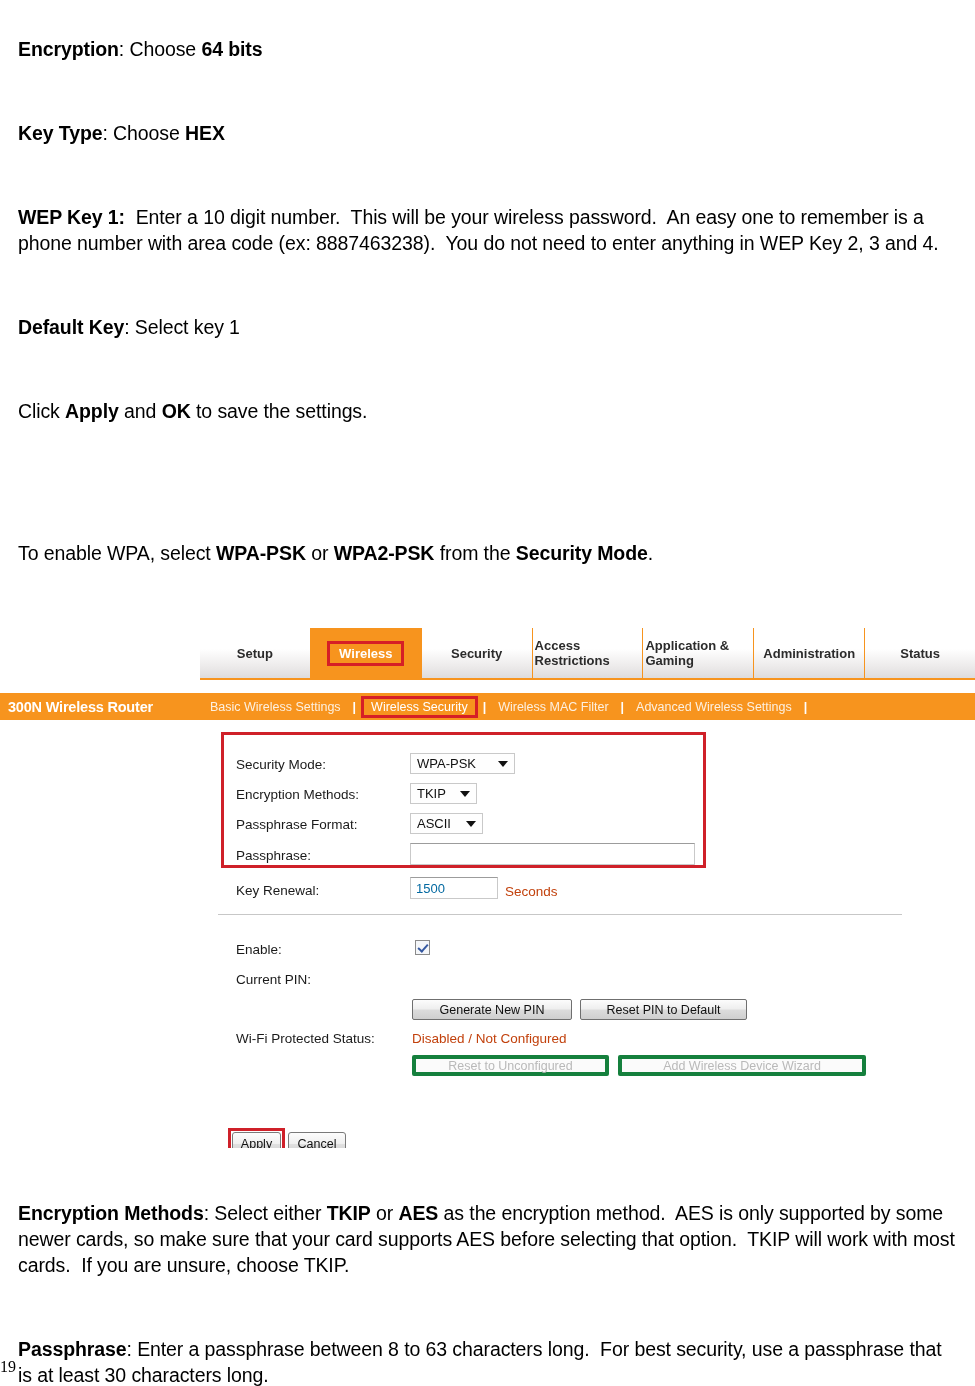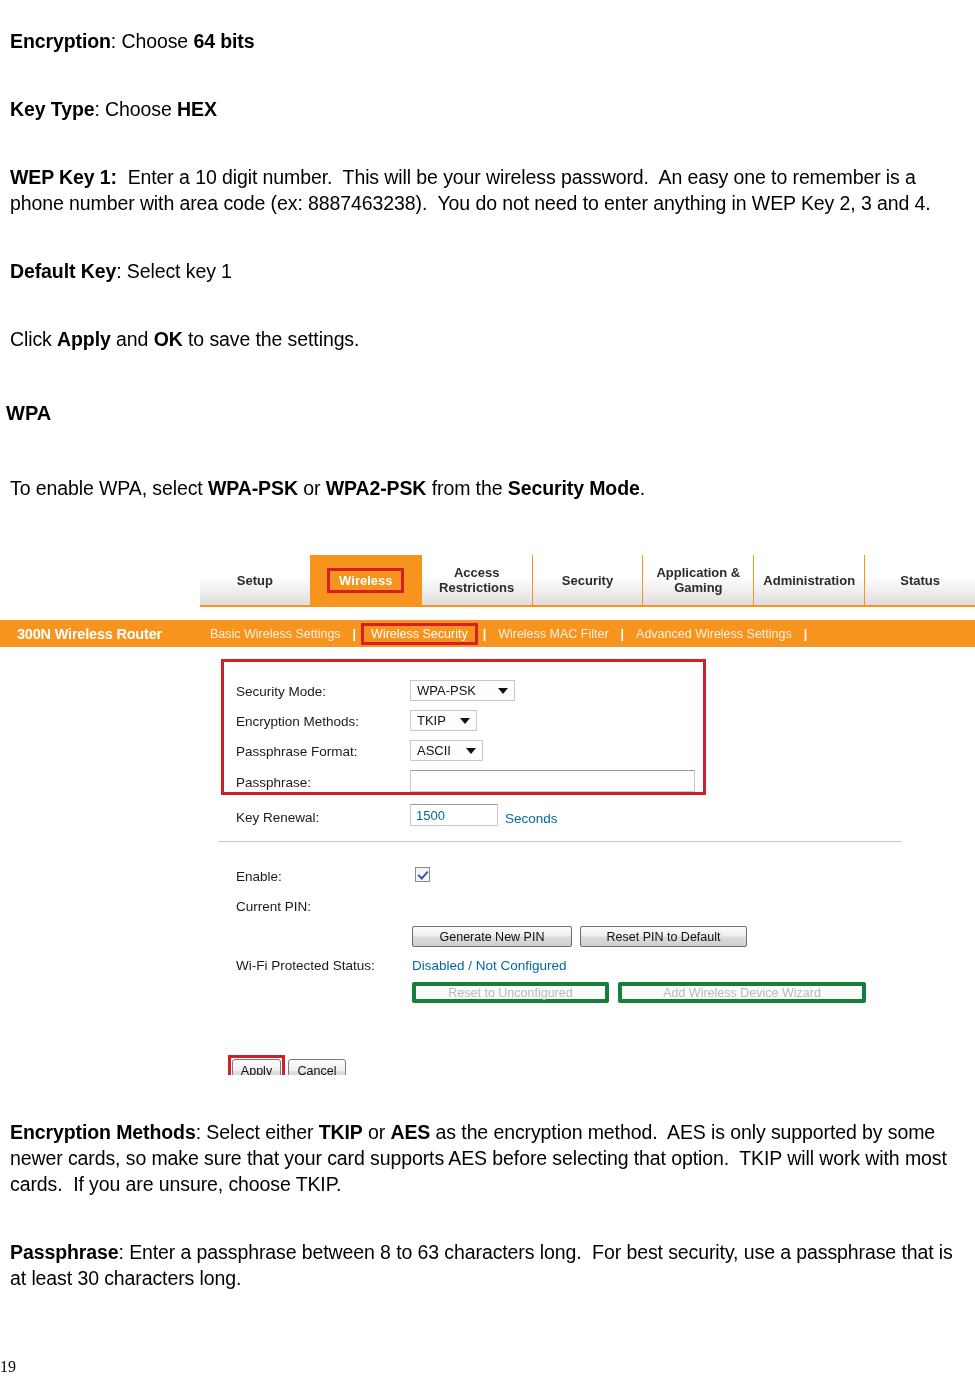--- a/index.html
+++ b/index.html
@@ -15,21 +15,21 @@
     position:relative;
     width:975px;height:1386px;
     box-sizing:border-box;
     padding:0 6px;
   }
 
   
   .doc-para{
     font-size:19.5px;
     line-height:26px;
-    margin:4px;
+    margin:12px;
     letter-spacing:-0.1px;
   }
   .doc-para b{font-weight:bold;}
   .spacer-sm{height:24px;}
   .spacer-md{height:34px;}
   .spacer-lg{height:46px;}
   .doc-h2{
     font-size:20px;
     font-weight:bold;
     margin:0;
@@ -63,21 +63,21 @@
     width:775px;height:50px;
     display:flex;
     background:linear-gradient(180deg,#ffffff 0%,#ffffff 42%,#eceaea 78%,#dedcdc 100%);
     border-bottom:2px solid #f7941e;
   }
   .tab{
     flex:1 1 0;
     display:flex;
     align-items:center;
     justify-content:center;
-    text-align:center;
+    text-align:left;
     font-size:13px;
     font-weight:bold;
     color:#2b2b2b;
     border-right:1px solid #f7941e;
     line-height:15px;
     box-sizing:border-box;
     padding:0 2px;
   }
   .tab:last-child{border-right:none;}
   .tab.active{
@@ -99,21 +99,21 @@
     height:27px;
     background:#f7941e;
     display:flex;
     align-items:center;
   }
   .prodname{
     width:200px;
     color:#ffffff;
     font-weight:bold;
     font-size:14.5px;
-    padding-left:17px;
+    padding-left:8px;
     box-sizing:border-box;
     letter-spacing:-0.2px;
   }
   .subnav{
     display:flex;
     align-items:center;
     height:27px;
     font-size:12.5px;
     color:#fdf0e0;
   }
@@ -185,21 +185,21 @@
   }
   .lbl{
     position:absolute;
     font-size:13.5px;
     color:#1a1a1a;
     white-space:nowrap;
   }
   .val{
     position:absolute;
     font-size:13.5px;
-    color:#0369a1;
+    color:#c2410c;
     white-space:nowrap;
   }
 
   
   .redbox{
     position:absolute;
     border:3px solid #cf2029;
     box-sizing:border-box;
     pointer-events:none;
   }
@@ -314,45 +314,44 @@
   <p class="doc-para"><b>WEP Key 1:</b>&nbsp; Enter a 10 digit number.&nbsp; This will be your wireless password.&nbsp; An easy one to remember is a phone number with area code (ex: 8887463238).&nbsp; You do not need to enter anything in WEP Key 2, 3 and 4.</p>
   <div class="spacer-md"></div>
 
   <p class="doc-para"><b>Default Key</b>: Select key 1</p>
   <div class="spacer-md"></div>
 
   <p class="doc-para">Click <b>Apply</b> and <b>OK</b> to save the settings.</p>
 
   <div class="spacer-lg"></div>
 
-  <h2 class="doc-h2">WPA</h2>
 
   <div class="spacer-lg"></div>
 
   <p class="doc-para">To enable WPA, select <b>WPA-PSK</b> or <b>WPA2-PSK</b> from the <b>Security Mode</b>.</p>
 
   <div style="height:22px"></div>
 
   <div class="shot">
 
     <div class="shot-header">
 
 
       <div class="tabbar">
         <div class="tab">
             <span class="tab-txt">Setup</span>
           </div>
         <div class="tab active">
             <span class="tab-txt">Wireless</span>
           </div>
         <div class="tab">
+            <span class="tab-txt">Security</span>
+          </div>
+        <div class="tab">
             <span class="tab-txt">Access Restrictions</span>
-          </div>
-        <div class="tab">
-            <span class="tab-txt">Security</span>
           </div>
         <div class="tab">
             <span class="tab-txt">Application &amp; Gaming</span>
           </div>
         <div class="tab">
             <span class="tab-txt">Administration</span>
           </div>
         <div class="tab">
             <span class="tab-txt">Status</span>
           </div>

